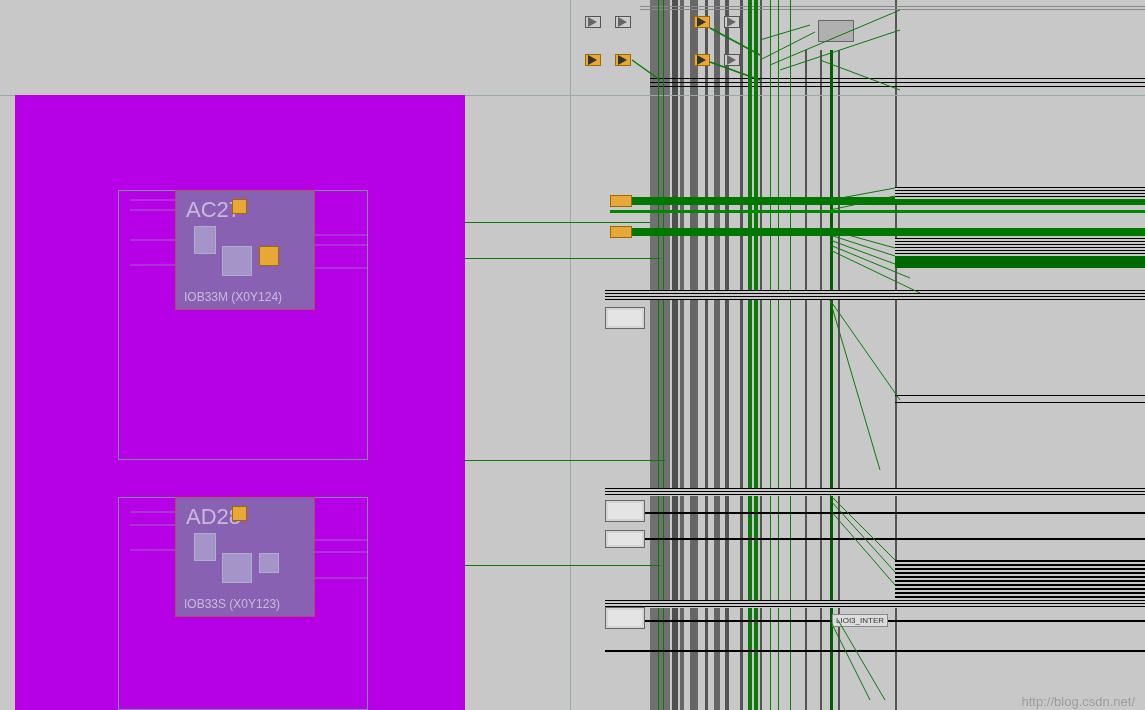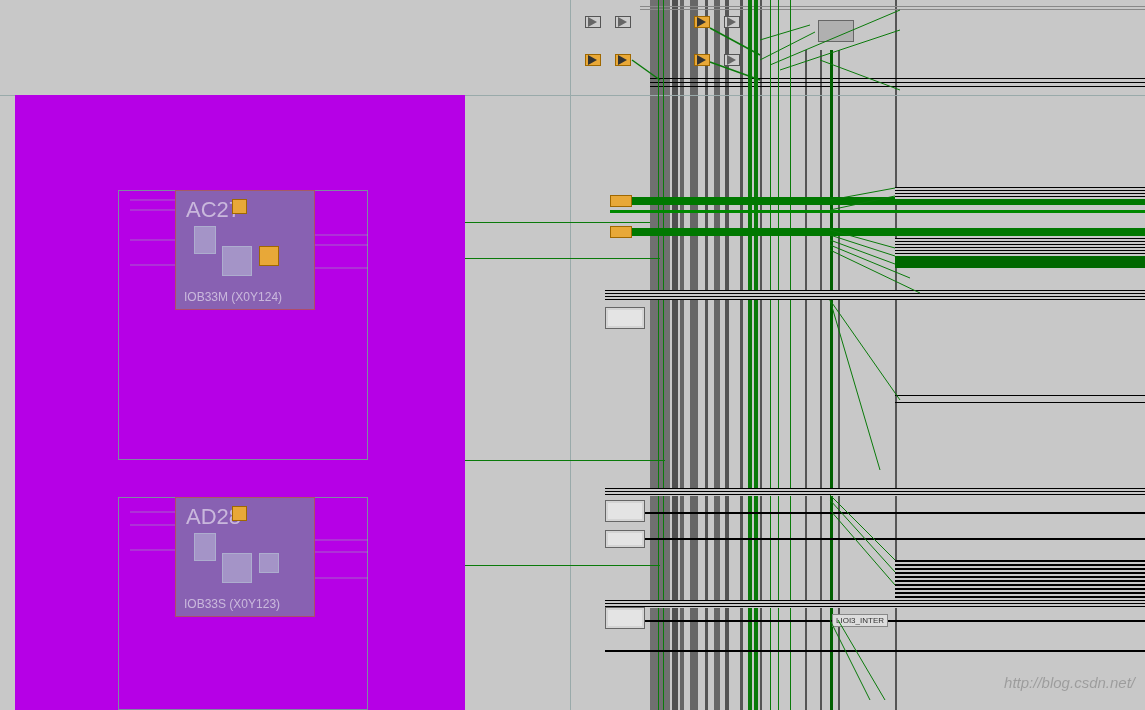--- a/index.html
+++ b/index.html
@@ -148,24 +148,23 @@
       background: repeating-linear-gradient(to bottom,#000 0,#000 1px,#c8c8c8 1px,#c8c8c8 3px);
     }
     .green-bus {
       position:absolute;
       right:0;
       background:#006800;
     }
     
     .watermark {
       position:absolute;
-      right:10px; bottom:19px;
-      font-size:15px;
+      right:10px; bottom:1px;
+      font-size:13px;
       color:rgba(0,0,0,0.22);
-      font-style:italic;
     }
     .watermark2 {
       position:absolute;
       right:125px; bottom:30px;
       display:flex;
       align-items:center;
       gap:6px;
       opacity:0.55;
     }
     .wm-logo {

